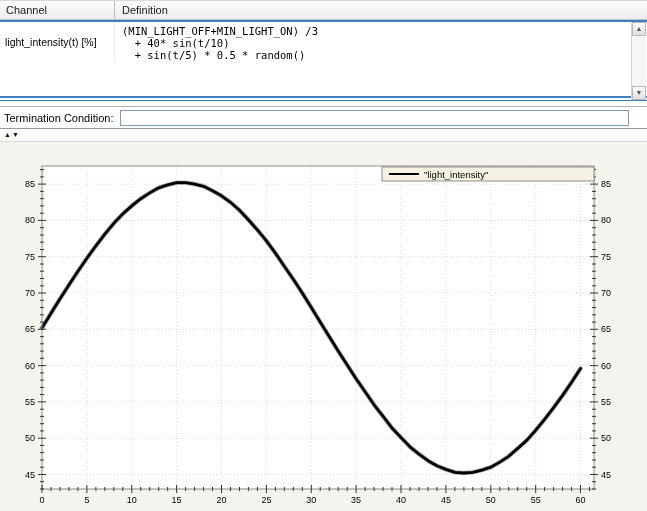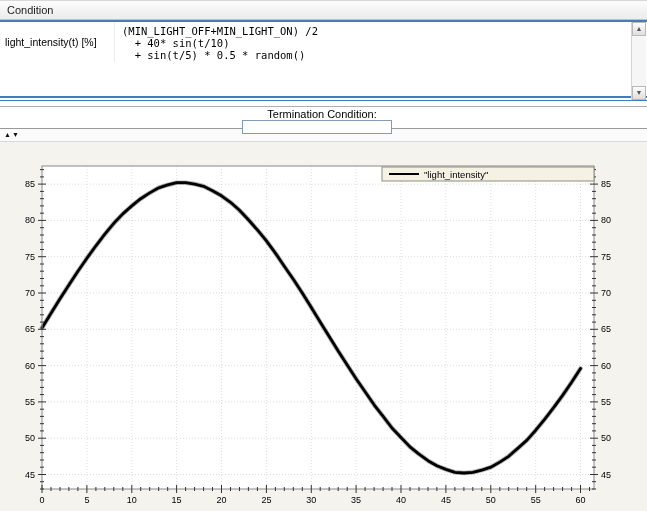--- a/index.html
+++ b/index.html
@@ -26,47 +26,48 @@
   .code-line { white-space:pre; }
   .table-empty { height:34px; background:#fff; }
   .table-tail { height:6px; background:#fff; border-bottom:1px solid #b0b0b0; }
 
   .vscroll { position:absolute; top:22px; right:1px; width:15px; height:78px;
              background:#f4f4f4; border-left:1px solid #d4d4d4; display:flex; flex-direction:column; }
   .sb-btn { height:14px; background:linear-gradient(#fdfdfd,#dedede); border:1px solid #b8b8b8;
             font-size:7px; line-height:12px; text-align:center; color:#555; cursor:pointer; user-select:none; }
   .sb-track { flex:1; background:#f6f6f6; }
 
-  .term-row { height:20px; display:flex; align-items:center; padding-left:4px; background:#fff;flex-direction:column; }
+  .term-row { height:20px; display:flex; align-items:center; padding-left:4px; background:#fff; }
   .term-row label { margin-right:7px; white-space:nowrap; }
   .term-row input { flex:1; height:16px; margin-right:18px; border:1px solid #7f9db9;
                     font-family:"Liberation Sans", sans-serif; font-size:11px; padding:0 3px; background:#fff; }
 
   .splitter { height:14px; border-top:1px solid #9a9a9a; border-bottom:1px solid #d8d8d8;
               background:#fbfbfb; display:flex; align-items:center; padding-left:4px; gap:1px; cursor:row-resize; }
   .tri { font-size:7px; line-height:8px; color:#111; }
 
   .chart-panel { width:647px; height:369px; background:#f4f3ee; }
   svg text { font-family:"Liberation Sans", sans-serif; }
 </style>
 </head>
 <body>
 
 <div class="formula-table">
   <div class="thead">
-    <div class="th th-def">Condition</div>
+    <div class="th th-channel">Channel</div>
+    <div class="th th-def">Definition</div>
   </div>
   <div class="blue-line"></div>
   <div class="trow">
     <div class="td-channel">
       <span>light_intensity(t) [%]</span>
       <span>:=</span>
     </div>
     <div class="td-def">
-      <div class="code-line">(MIN_LIGHT_OFF+MIN_LIGHT_ON) /2</div>
+      <div class="code-line">(MIN_LIGHT_OFF+MIN_LIGHT_ON) /3</div>
       <div class="code-line">  + 40* sin(t/10)</div>
       <div class="code-line">  + sin(t/5) * 0.5 * random()</div>
     </div>
   </div>
   <div class="table-empty"></div>
   <div class="blue-line"></div>
   <div class="white-gap2"></div>
   <div class="blue-thin"></div>
   <div class="table-tail"></div>
   <div class="vscroll">

